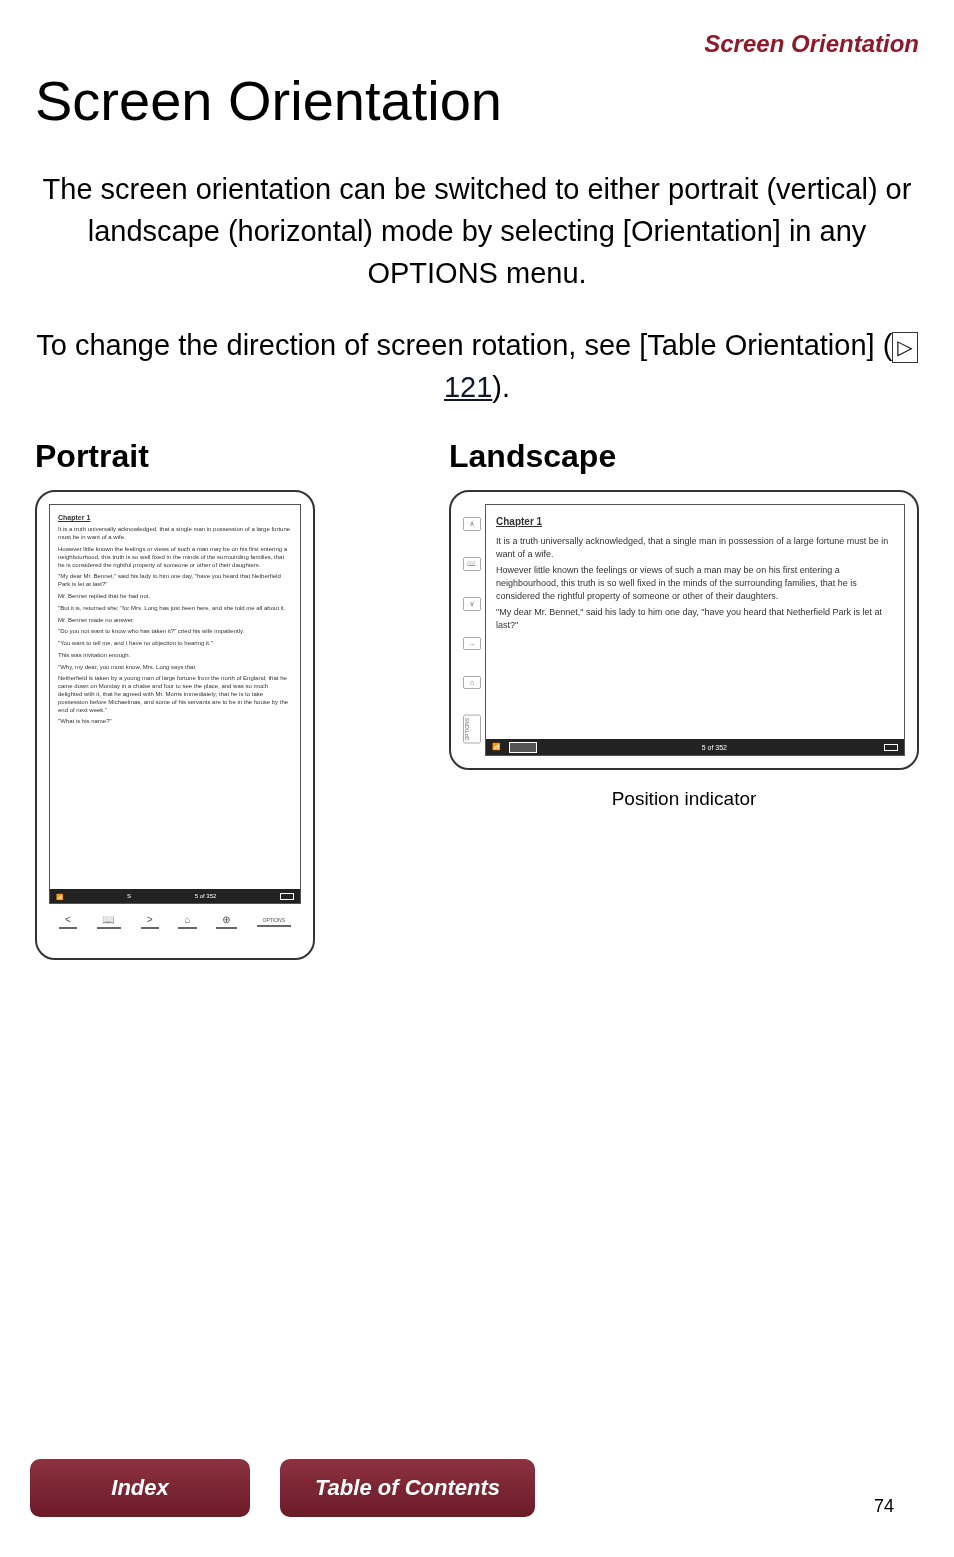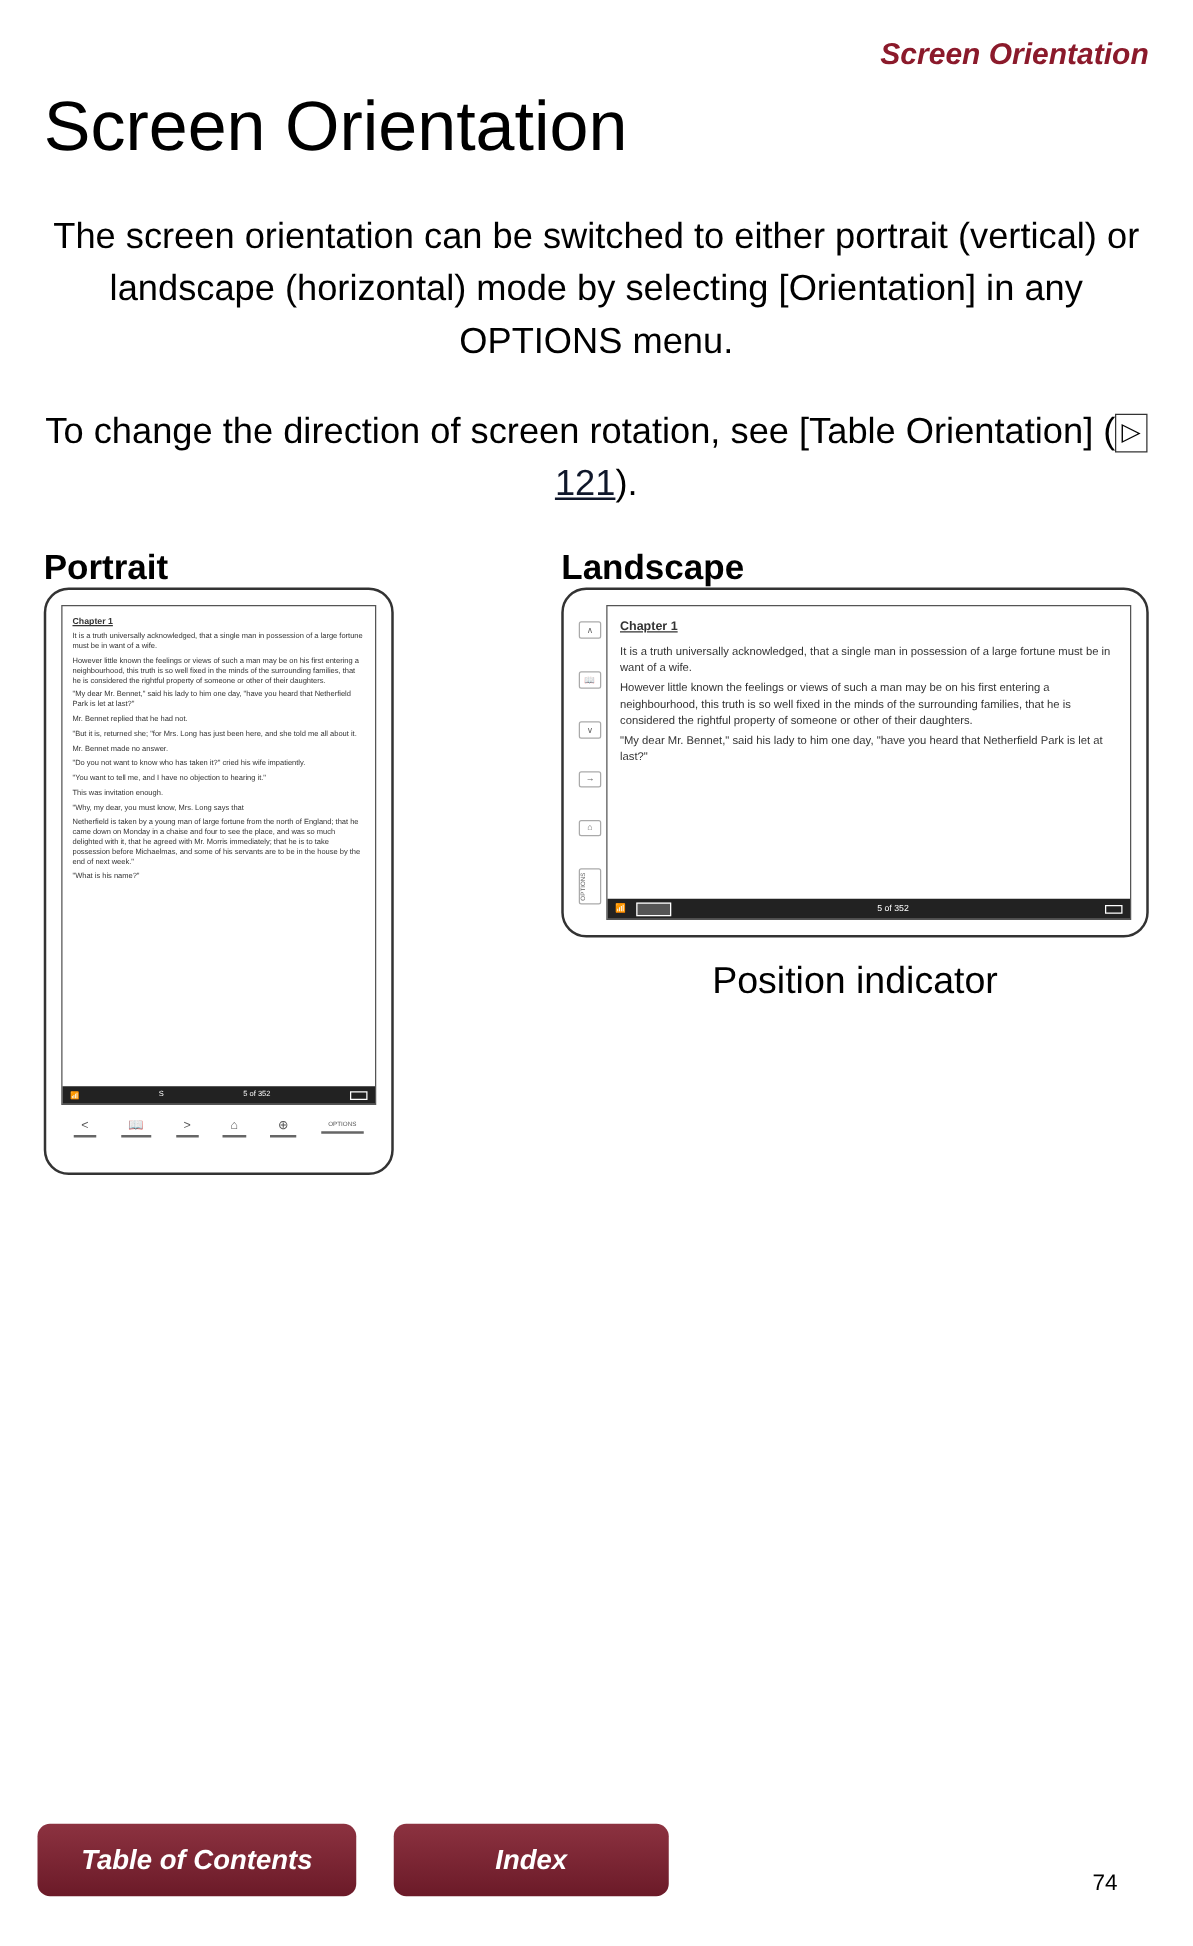--- a/index.html
+++ b/index.html
@@ -47,22 +47,23 @@
     }
     .illustrations {
       display: flex;
       gap: 60px;
       margin-top: 20px;
     }
     .column {
       flex: 1;
     }
     .col-heading {
-      font-size: 28px;
-      font-weight: bold;
+      font-size: 32px;
+      font-weight: bold;
+      margin-bottom: 15px;
     }
     
     .device-portrait {
       width: 280px;
       height: 470px;
       border: 2px solid #333;
       border-radius: 20px;
       padding: 12px;
       position: relative;
       background: white;
@@ -188,21 +189,21 @@
       text-align: center;
     }
     .battery-icon {
       display: inline-block;
       width: 14px;
       height: 7px;
       border: 1px solid white;
     }
     .position-label {
       margin-top: 18px;
-      font-size: 30px;
+      font-size: 19px;
       text-align: center;
     }
     
     .bottom-nav {
       position: absolute;
       bottom: 40px;
       left: 30px;
       display: flex;
       gap: 30px;
     }
@@ -309,17 +310,17 @@
           <span class="center-text">5 of 352</span>
           <span class="battery-icon"></span>
         </div>
       </div>
     </div>
     <div class="position-label">Position indicator</div>
   </div>
 </div>
 
 <div class="bottom-nav">
+  <button class="nav-button">Index</button>
   <button class="nav-button">Table of Contents</button>
-  <button class="nav-button">Index</button>
 </div>
 
 <div class="page-number">74</div>
 
 </body></html>

